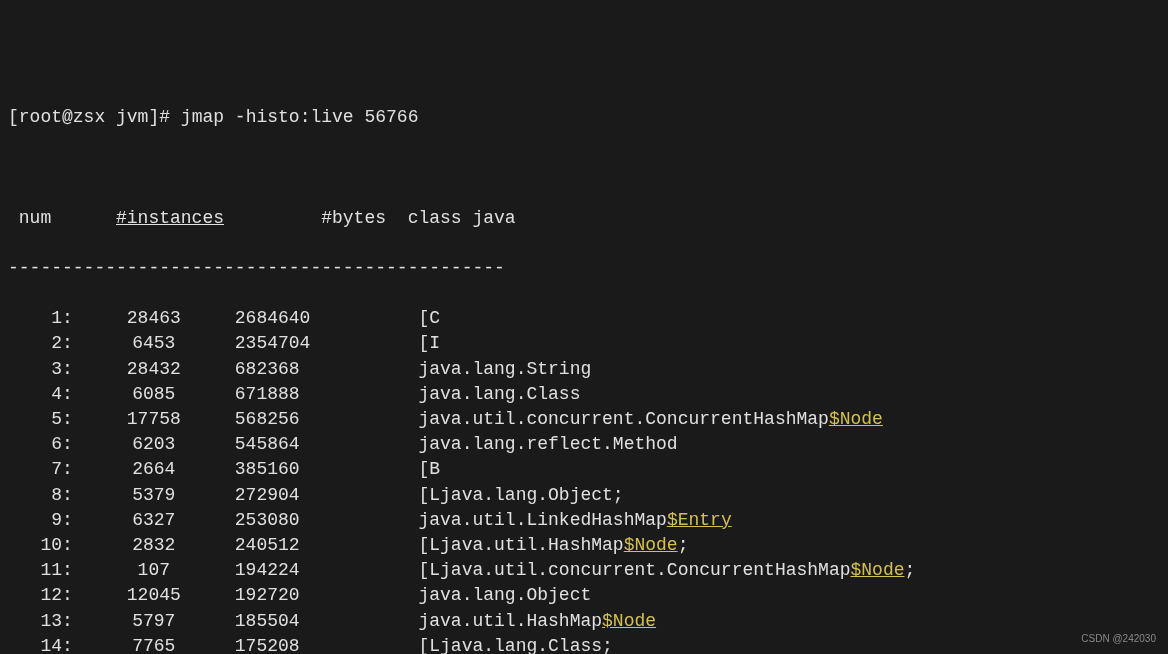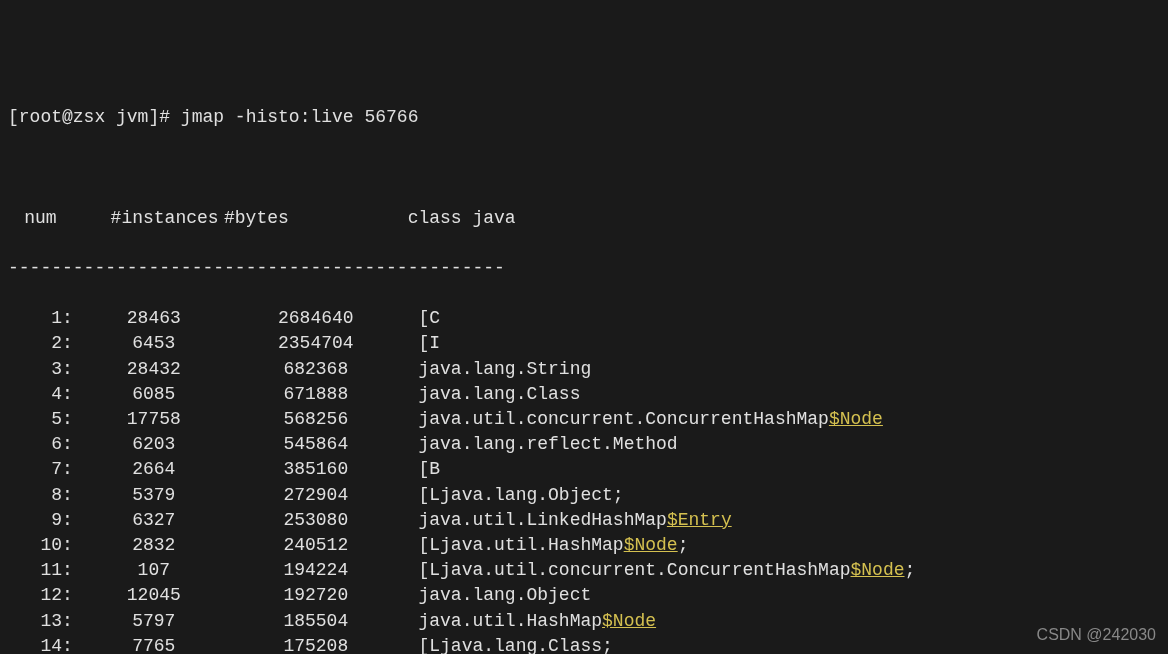--- a/index.html
+++ b/index.html
@@ -33,31 +33,31 @@
       color: #e0e0e0;
     }
     .highlight {
       color: #d4c050;
       text-decoration: underline;
     }
     .watermark {
       position: absolute;
       bottom: 8px;
       right: 12px;
-      font-size: 16px;
+      font-size: 10px;
       color: #888;
       font-family: Arial, sans-serif;
     }
     .num-col { display: inline-block; width: 6ch; text-align: right; }
     .inst-col { display: inline-block; width: 15ch; text-align: center; }
-    .bytes-col { display: inline-block; width: 15ch; text-align: center; }
+    .bytes-col { display: inline-block; width: 15ch; text-align: left; }
     .class-col { display: inline-block; padding-left: 2ch; }
-    .hdr-num { display: inline-block; width: 5ch; text-align: center; padding-left: 1ch;}
-    .hdr-inst { display: inline-block; width: 15ch; text-align: center; padding-left: 4ch;}
-    .hdr-bytes { display: inline-block; width: 15ch; }
+    .hdr-num { display: inline-block; width: 5ch; text-align: left; padding-left: 1ch;}
+    .hdr-inst { display: inline-block; width: 15ch; text-align: right; padding-left: 4ch; text-decoration: underline;}
+    .hdr-bytes { display: inline-block; width: 15ch; text-align: right; }
     .hdr-class { display: inline-block; padding-left: 2ch; }
   </style>
 </head>
 <body>
 
 
 
 <div class="prompt-line">[root@zsx jvm]# jmap -histo:live 56766</div>
 <div> </div>
 <div class="header-row"><span class="hdr-num">num</span><span class="hdr-inst">#instances</span><span class="hdr-bytes">#bytes</span><span class="hdr-class">class java</span></div>

